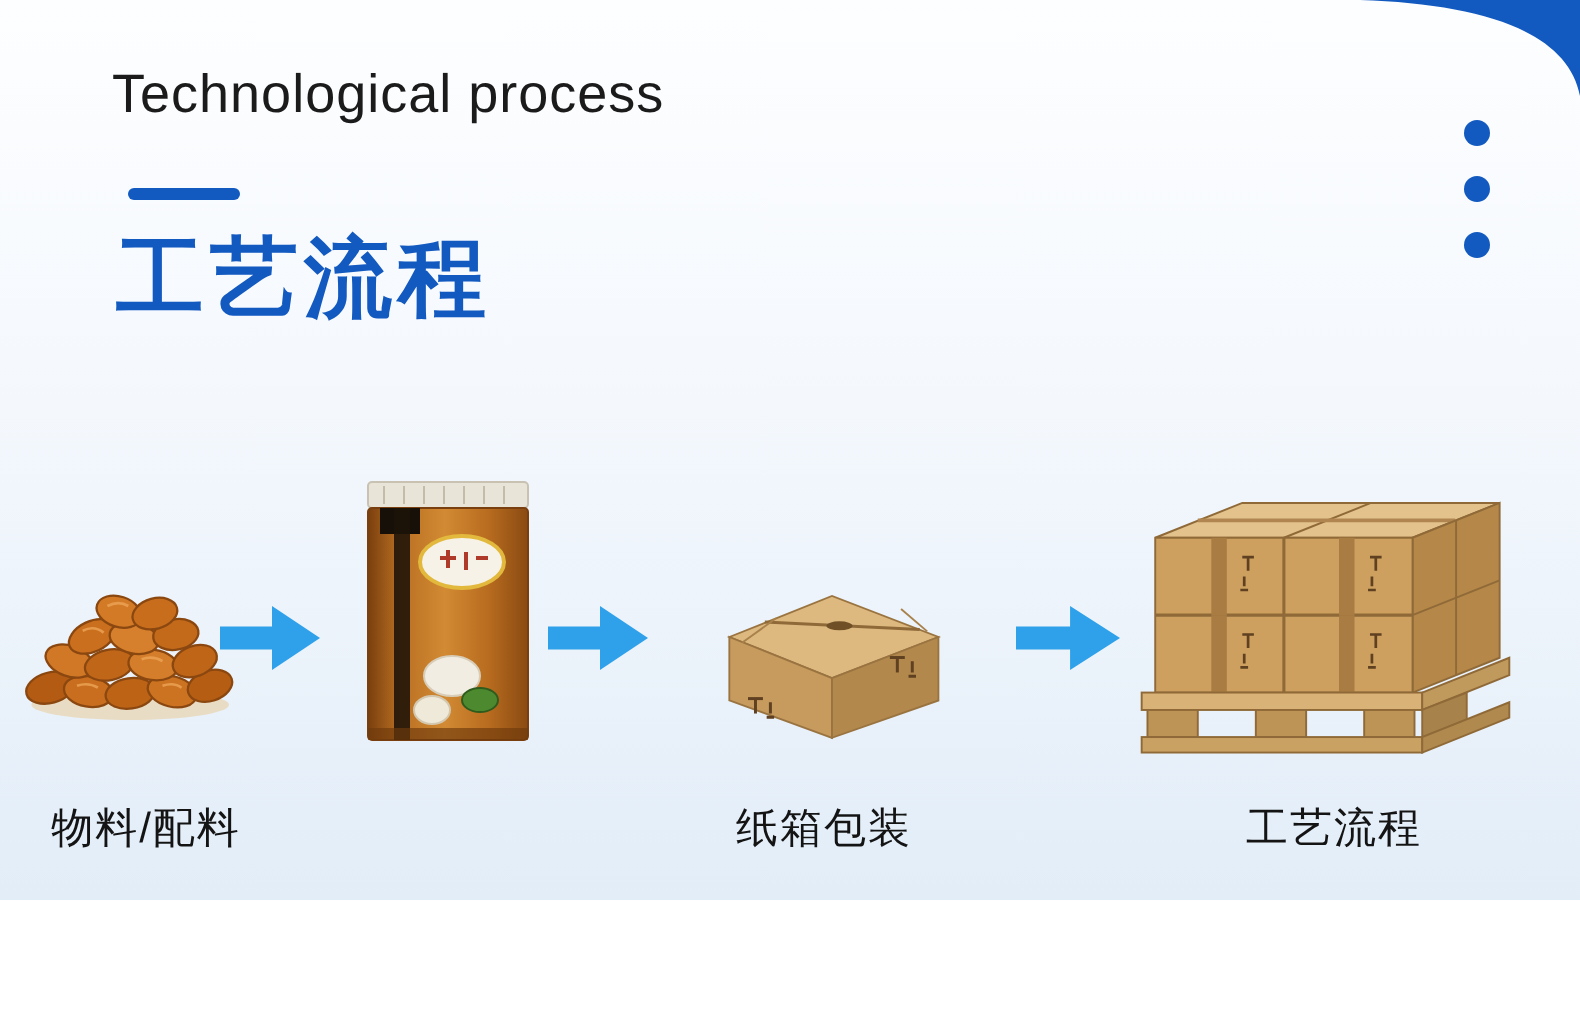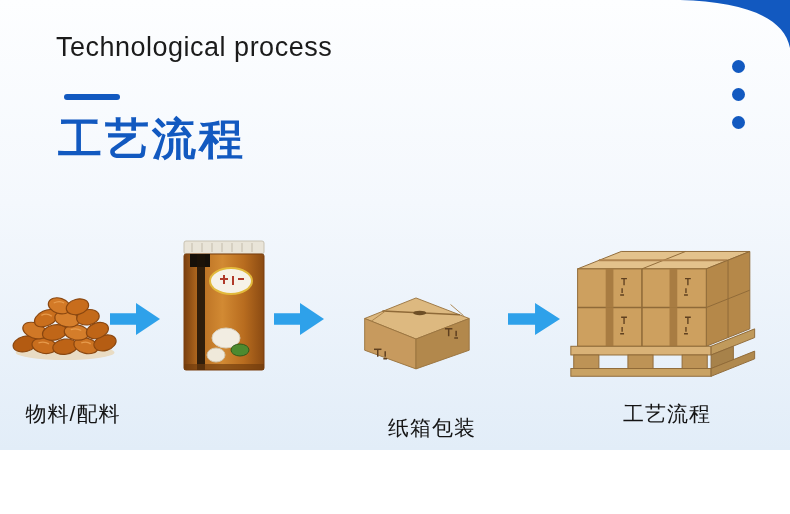--- a/index.html
+++ b/index.html
@@ -170,16 +170,16 @@
       <rect x="8" y="129" width="26" height="14" fill="#bd9356" stroke="#8f6a38"></rect>
       <rect x="64" y="129" width="26" height="14" fill="#bd9356" stroke="#8f6a38"></rect>
       <rect x="120" y="129" width="26" height="14" fill="#bd9356" stroke="#8f6a38"></rect>
       <polygon points="150,129 173,120 173,134 150,143" fill="#a7824a" stroke="#8f6a38"></polygon>
       <rect x="5" y="143" width="145" height="8" fill="#c9a263" stroke="#8f6a38"></rect>
       <polygon points="150,143 195,125 195,133 150,151" fill="#b0894e" stroke="#8f6a38"></polygon>
     </svg>
   </div>
 
   <div class="step-label" style="left:-2px;">物料/配料</div>
-  <div class="step-label" style="left:357px;margin-top:14px;">纸箱包装</div>
+  <div class="step-label" style="left:337px;">纸箱包装</div>
   <div class="step-label" style="left:592px;">工艺流程</div>
 
 </div>
 
 </body></html>

